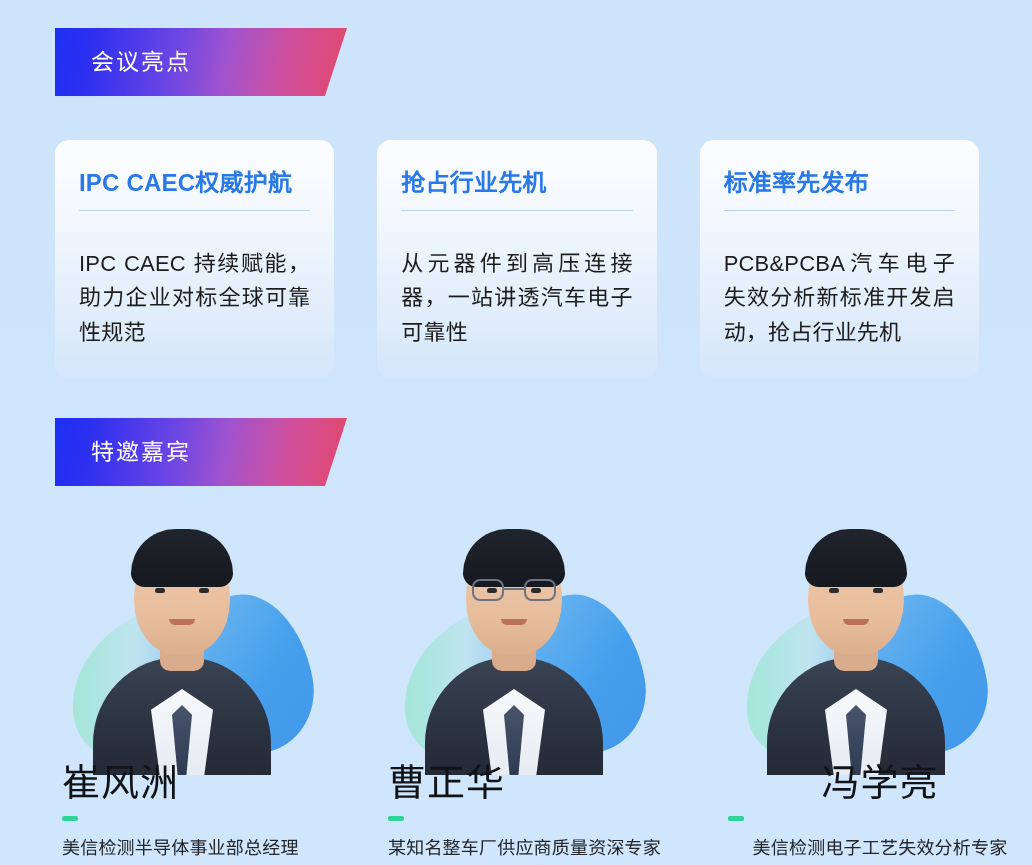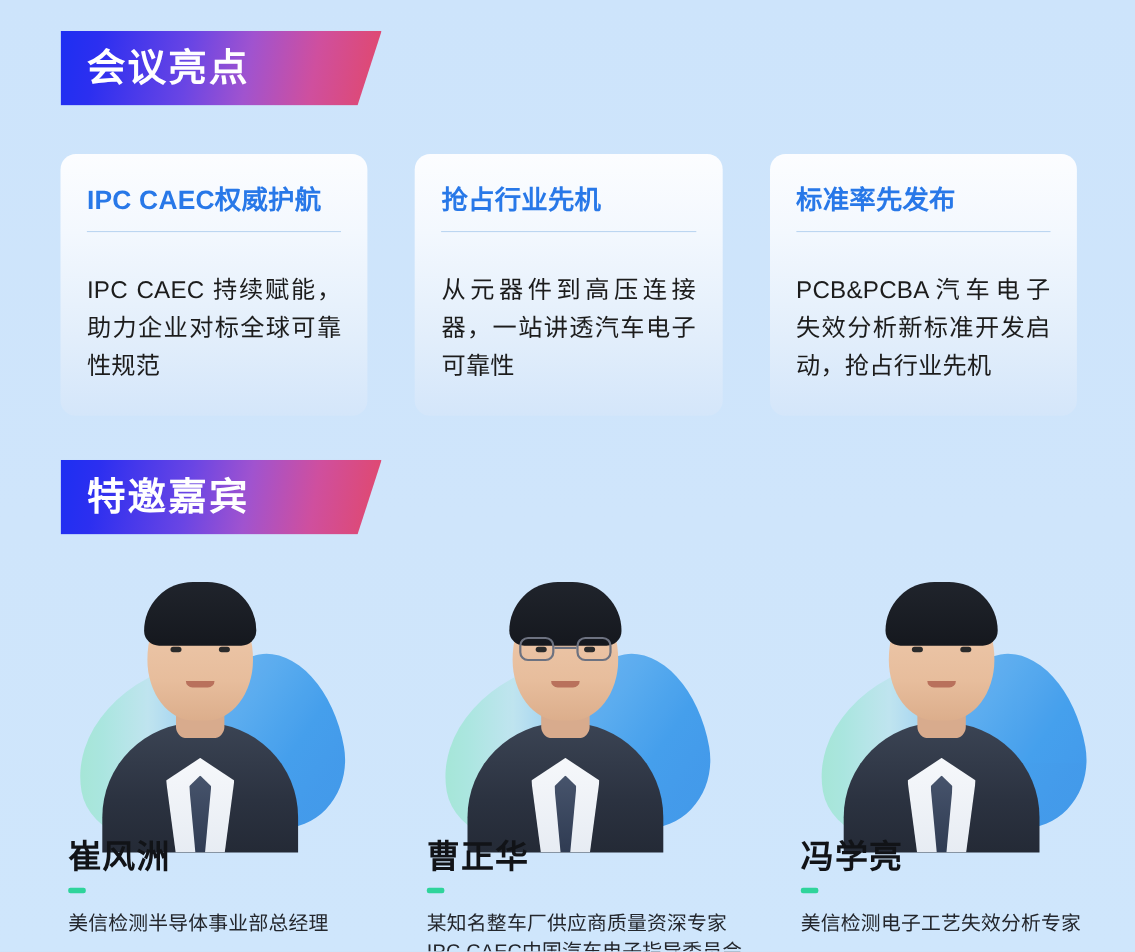--- a/index.html
+++ b/index.html
@@ -29,25 +29,26 @@
     height: 68px;
     display: flex;
     align-items: center;
     padding: 0 26px 0 24px;
     background: linear-gradient(100deg, #1d2ff2 0%, #2c2ff0 12%, #6a45e4 40%, #a053cf 58%, #cf4f9e 78%, #e2486a 100%);
     -webkit-clip-path: polygon(0 0, 100% 0, calc(100% - 22px) 100%, 0 100%);
     clip-path: polygon(0 0, 100% 0, calc(100% - 22px) 100%, 0 100%);
   }
   .section-banner .banner-text {
     color: #ffffff;
-    font-size: 35px;
-    font-weight: 700;
+    font-size: 23px;
+    font-weight: 400;
     letter-spacing: 2px;
     line-height: 1;
     white-space: nowrap;
+    margin-left: 12px;
   }
   #banner-highlights {
     left: 55px;
     top: 28px;
     width: 242px;
   }
   #banner-guests {
     left: 55px;
     top: 418px;
     width: 242px;
@@ -263,22 +264,22 @@
   }
 
   .speaker-info {
     position: absolute;
     top: 258px;
     width: 100%;
     box-sizing: border-box;
   }
   .speaker-name {
     color: #111317;
-    font-size: 30px;
-    font-weight: 700;
+    font-size: 38px;
+    font-weight: 400;
     line-height: 1.1;
     letter-spacing: 1px;
   }
   .name-dash {
     margin-top: 11px;
     width: 16px;
     height: 5px;
     border-radius: 2px;
     background: #2fd49b;
   }
@@ -287,21 +288,21 @@
     color: #23262c;
     font-size: 18px;
     line-height: 1.45;
     letter-spacing: 0.2px;
     white-space: pre-line;
   }
 
   
   #speaker-1 .speaker-info { padding-left: 62px; }
   #speaker-2 .speaker-info { padding-left: 44px; }
-  #speaker-3 .speaker-info { padding-left: 40px; }
+  #speaker-3 .speaker-info { padding-left: 40px; text-align: center; }
   #speaker-1 .portrait-wrap { transform: translateX(10px); }
   #speaker-2 .portrait-wrap { transform: translateX(-2px); }
   #speaker-3 .portrait-wrap { transform: translateX(-4px); }
 </style>
 </head>
 <body>
 
 <div class="page">
 
   <div class="section-banner" id="banner-highlights">

